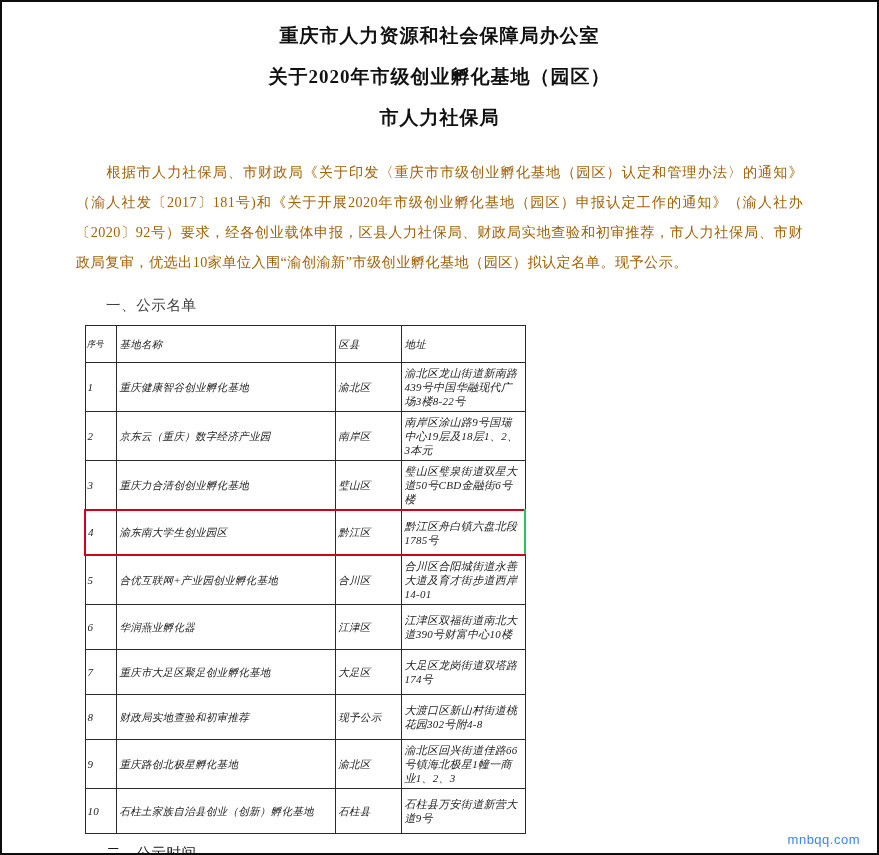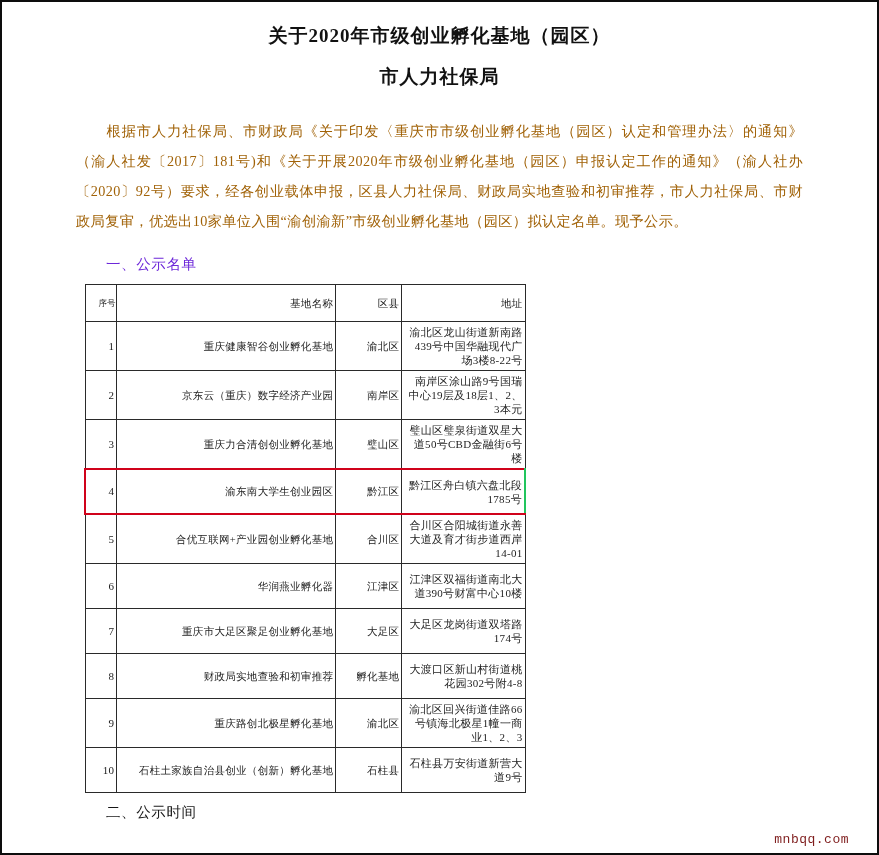--- a/index.html
+++ b/index.html
@@ -58,44 +58,45 @@
   .body-text .indent { display: inline-block; width: 30px; }
 
   .section-head {
     font-family: "Liberation Serif", serif;
     font-size: 14.5px;
     line-height: 28px;
     margin-top: 10px;
     margin-bottom: 6px;
     letter-spacing: 0.6px;
     padding-left: 30px;
-    color: #6d28d9;
+    color: #404040;
   }
 
   table.list {
     border-collapse: collapse;
     width: 442px;
     margin: 0 0 0 8px;
     table-layout: fixed;
     font-family: "Liberation Serif", serif;
   }
   table.list col.c-no    { width: 28px; }
   table.list col.c-name  { width: 192px; }
   table.list col.c-dist  { width: 58px; }
   table.list col.c-addr  { width: 108px; }
 
   table.list th, table.list td {
     border: 1px solid #2a2a2a;
     font-size: 10.5px;
     color: #1d1d1d;
-    text-align: right;
+    text-align: left;
     vertical-align: middle;
     padding: 3px 2px;
     line-height: 15px;
     letter-spacing: 0.3px;
+    font-style: italic;
   }
   table.list th {
     font-weight: normal;
     height: 30px;
   }
   table.list th.no-head {
     font-size: 8.5px;
     line-height: 9px;
     letter-spacing: 0;
     padding: 2px 1px;
@@ -115,35 +116,36 @@
     font-family: "Liberation Serif", serif;
     font-size: 14.5px;
     line-height: 26px;
     margin-top: 6px;
     padding-left: 30px;
     letter-spacing: 0.6px;
     color: #161616;
   }
   .watermark {
     position: absolute;
-    right: 28px;
+    right: 17px;
     bottom: 6px;
-    font-family: Liberation Mono, monospace;
+    font-family: Liberation Sans, sans-serif;
     font-size: 13px;
-    color: #7f1d1d;
+    color: #3b82f6;
     letter-spacing: 0.5px;
   }
 </style>
 </head>
 <body>
 
 <div class="page">
   <div class="doc-inner">
 
     <div class="title-block">
+      <div class="title-line l1">重庆市人力资源和社会保障局办公室</div>
       <div class="title-line l2">关于2020年市级创业孵化基地（园区）</div>
       <div class="title-line l3">市人力社保局</div>
     </div>
 
     <p class="body-text"><span class="indent"></span><span>根据市人力社保局、市财政局《关于印发〈重庆市市级创业孵化基地（园区）认定和管理办法〉的通知》（渝人社发〔2017〕181号)和《关于开展2020年市级创业孵化基地（园区）申报认定工作的通知》（渝人社办〔2020〕92号）要求，经各创业载体申报，区县人力社保局、财政局实地查验和初审推荐，市人力社保局、市财政局复审，优选出10家单位入围“渝创渝新”市级创业孵化基地（园区）拟认定名单。现予公示。</span></p>
 
     <div class="section-head">一、公示名单</div>
 
     <table class="list">
       <colgroup>
@@ -199,21 +201,21 @@
         </tr>
         <tr>
           <td class="no">7</td>
           <td class="name">重庆市大足区聚足创业孵化基地</td>
           <td class="dist">大足区</td>
           <td class="addr">大足区龙岗街道双塔路174号</td>
         </tr>
         <tr>
           <td class="no">8</td>
           <td class="name">财政局实地查验和初审推荐</td>
-          <td class="dist">孵化基地</td>
+          <td class="dist">现予公示</td>
           <td class="addr">大渡口区新山村街道桃花园302号附4-8</td>
         </tr>
         <tr>
           <td class="no">9</td>
           <td class="name">重庆路创北极星孵化基地</td>
           <td class="dist">渝北区</td>
           <td class="addr">渝北区回兴街道佳路66号镇海北极星1幢一商业1、2、3</td>
         </tr>
         <tr>
           <td class="no">10</td>

